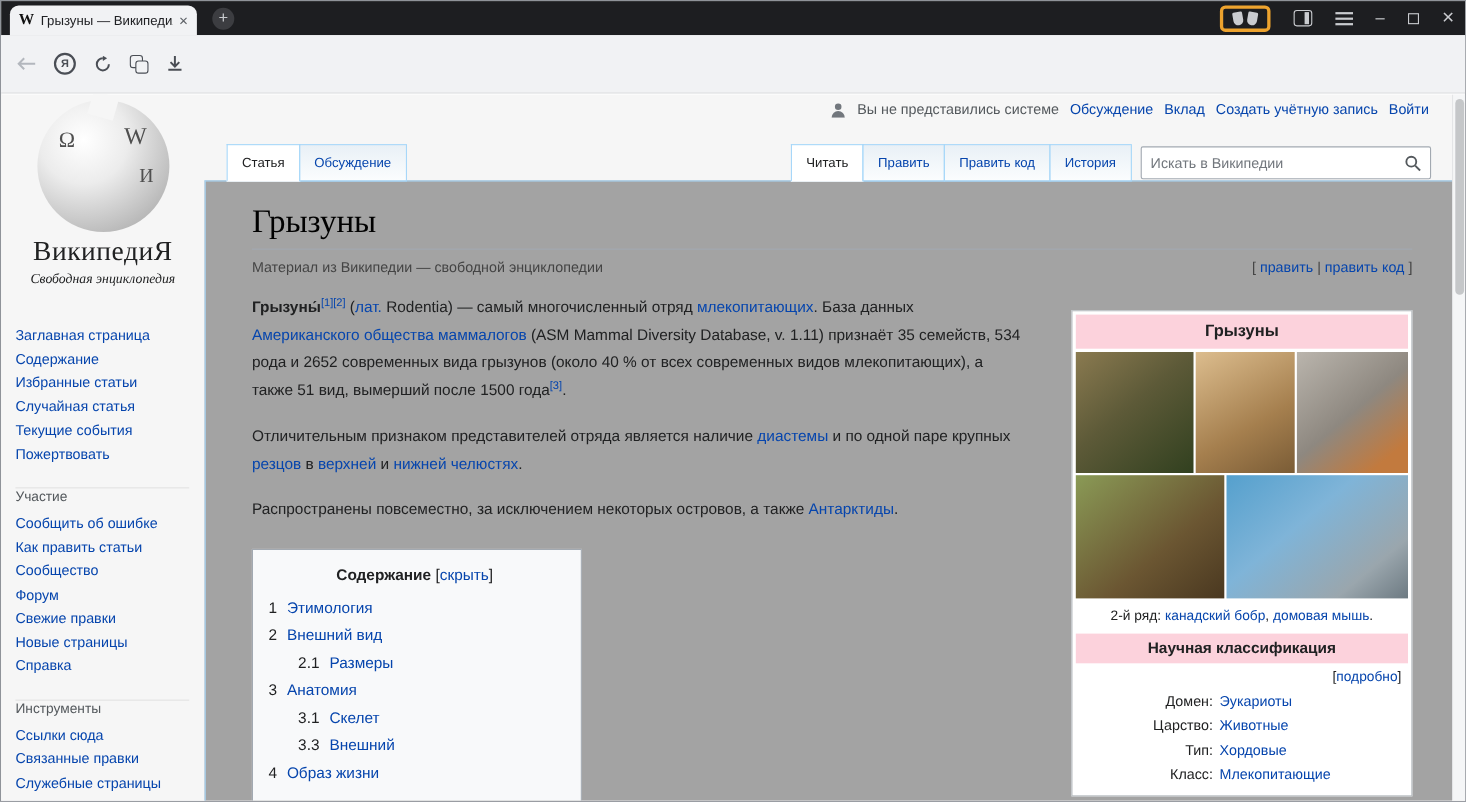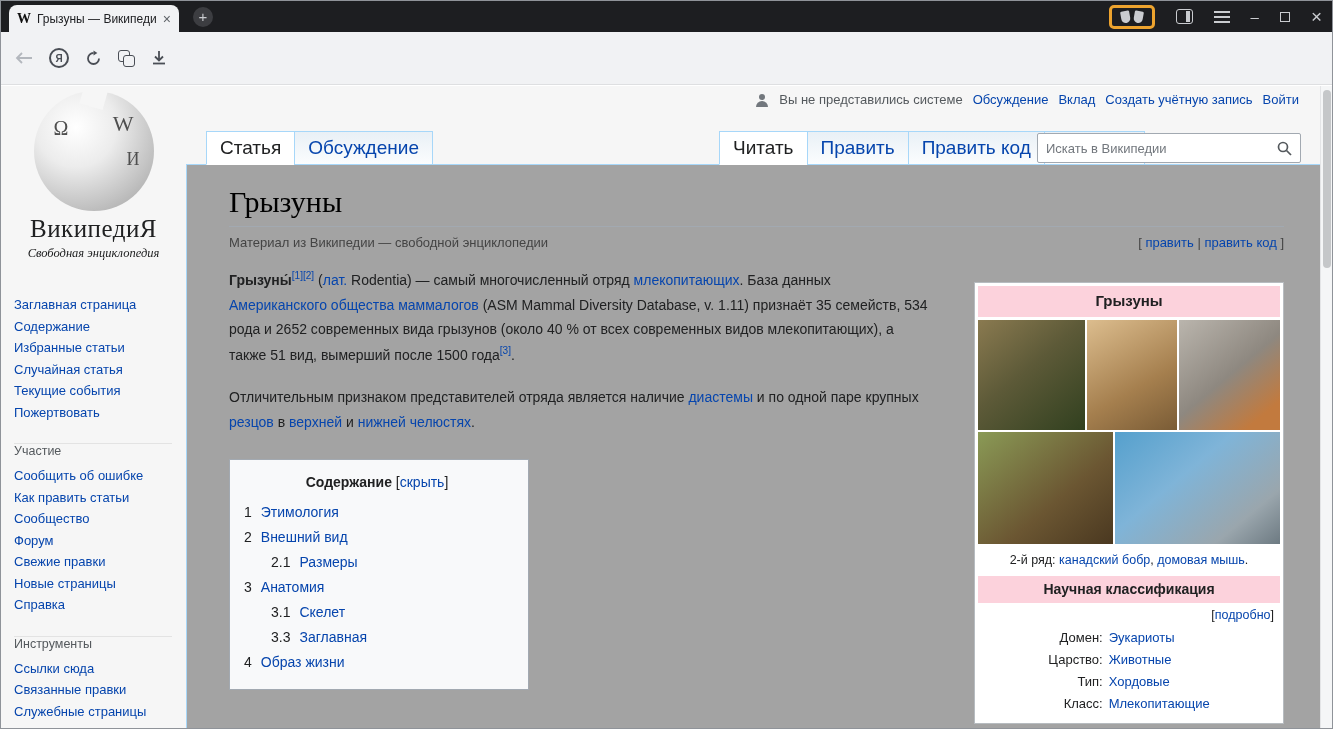--- a/index.html
+++ b/index.html
@@ -69,21 +69,21 @@
 
   
   .personal { position:absolute; top:6px; right:33px; display:flex; align-items:center; gap:10px; font-size:13px; }
   .personal .status { color:#54595d; }
   .personal a { color:#0645ad; text-decoration:none; }
 
   
   .views { position:absolute; top:45px; height:34px; display:flex; z-index:2; }
   .views-left { left:205px; }
   .views-right { left:718px; }
-  .vtab { display:flex; align-items:center; padding:0 13px; font-size:19px; border:1px solid #a7d7f9; border-bottom:1px solid #a7d7f9;
+  .vtab { display:flex; align-items:center; padding:0 13px; font-size:12px; border:1px solid #a7d7f9; border-bottom:1px solid #a7d7f9;
           background:linear-gradient(to bottom,#e9f0f6,#fbfdfe); color:#0645ad; margin-right:-1px; white-space:nowrap; }
   .vtab.active { background:#fff; border-bottom:1px solid #fff; color:#202122; }
 
   
   .search { position:absolute; top:47px; left:1036px; width:264px; height:30px; background:#fff; border:1px solid #a2a9b1; border-radius:2px; display:flex; align-items:center; padding:0 8px; z-index:2; }
   .search input { border:none; outline:none; flex:1; font-size:13px; color:#202122; font-family:"Liberation Sans",sans-serif; background:transparent; }
   .search input::placeholder { color:#72777d; }
 
   
   .content { position:absolute; left:185px; right:12px; top:78px; bottom:-2px; background:#a3a3a3; border-top:1px solid #a7d7f9; border-left:1px solid #a7d7f9; z-index:1; }
@@ -299,33 +299,34 @@
                 <td class="lbl">Класс:</td>
                 <td class="val"><a class="wl">Млекопитающие</a></td>
               </tr>
             </tbody>
               </table>
           </div>
 
           
           <p><b>Грызуны́</b><sup><a class="wl">[1]</a></sup><sup><a class="wl">[2]</a></sup> (<a class="wl">лат.</a> Rodentia) — самый многочисленный отряд <a class="wl">млекопитающих</a>. База данных <a class="wl">Американского общества маммалогов</a> (ASM Mammal Diversity Database, v. 1.11) признаёт 35 семейств, 534 рода и 2652 современных вида грызунов (около 40 % от всех современных видов млекопитающих), а также 51 вид, вымерший после 1500 года<sup><a class="wl">[3]</a></sup>.</p>
           <p>Отличительным признаком представителей отряда является наличие <a class="wl">диастемы</a> и по одной паре крупных <a class="wl">резцов</a> в <a class="wl">верхней</a> и <a class="wl">нижней челюстях</a>.</p>
+          <p>Распространены повсеместно, за исключением некоторых островов, а также <a class="wl">Антарктиды</a>.</p>
 
           
           <div class="toc">
             <div class="toc-header">
               <b>Содержание</b>
               <span>[<a class="wl">скрыть</a>]</span>
             </div>
             <div class="toc-row"><span class="toc-num">1</span><a class="wl">Этимология</a></div>
             <div class="toc-row"><span class="toc-num">2</span><a class="wl">Внешний вид</a></div>
             <div class="toc-row lv2"><span class="toc-num">2.1</span><a class="wl">Размеры</a></div>
             <div class="toc-row"><span class="toc-num">3</span><a class="wl">Анатомия</a></div>
             <div class="toc-row lv2"><span class="toc-num">3.1</span><a class="wl">Скелет</a></div>
-            <div class="toc-row lv2"><span class="toc-num">3.3</span><a class="wl">Заглавная</a></div>
+            <div class="toc-row lv2"><span class="toc-num">3.3</span><a class="wl">Внешний</a></div>
             <div class="toc-row"><span class="toc-num">4</span><a class="wl">Образ жизни</a></div>
             
           </div>
         </div>
       </div>
     </div>
 
     <div class="scrollbar">
       <div class="sb-thumb"></div>
     </div>

